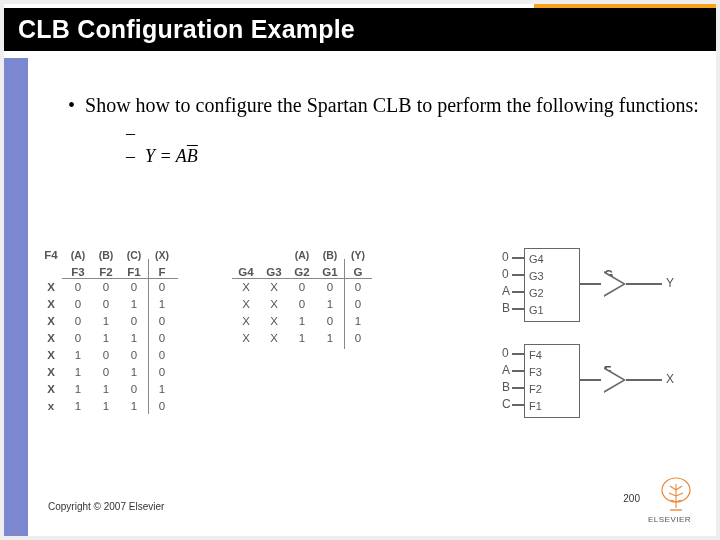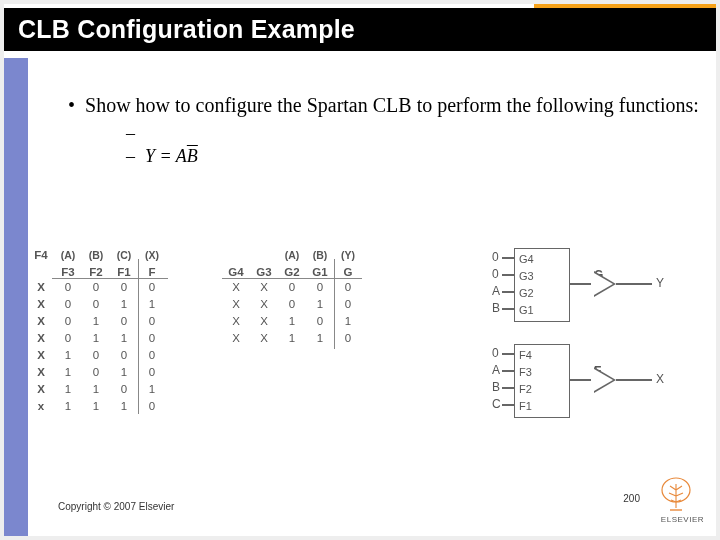--- a/index.html
+++ b/index.html
@@ -10,44 +10,44 @@
   .title-bar{position:absolute;left:0;top:4px;right:0;height:43px;background:#000;display:flex;align-items:center}
   .title-bar h1{margin:0 0 0 14px;color:#fff;font-size:25px;font-weight:900;letter-spacing:.2px;font-family:Arial,"Arial Black",sans-serif}
   .content{position:absolute;left:32px;top:80px;right:16px}
   .bullet{display:flex;margin:8px 0 2px 32px;font-family:"Times New Roman",serif;font-size:20px;line-height:1.35}
   .bullet .dot{margin-right:10px;font-size:20px}
   .subbullets{margin:4px 0 0 90px;font-family:"Times New Roman",serif;font-size:18px;font-style:italic}
   .subbullets .sb{display:flex;margin:2px 0}
   .subbullets .dash{margin-right:10px;font-style:normal}
   .eq{font-style:italic;white-space:nowrap}
   .ov{text-decoration:overline}
-  .diagram{position:absolute;left:22px;top:240px;width:680px;height:200px}
+  .diagram{position:absolute;left:32px;top:240px;width:680px;height:200px}
   .tt{font-family:Arial,sans-serif;font-size:11.5px;color:#555}
   
   .tbl{position:absolute;top:0}
   .tbl .hdr{display:flex;height:17px;align-items:flex-end}
   .tbl .hdr span{display:inline-block;text-align:center}
   .tbl .hdr .paren{font-weight:700;font-size:10.5px}
   .tbl .row{display:flex;height:17px;align-items:center}
   .tbl .row span{display:inline-block;text-align:center}
   .tbl .col{width:28px}
   .tbl .ocol{width:28px}
   .tbl .lbl{width:26px;text-align:left;font-weight:700}
   .vline{position:absolute;width:1px;background:#888;top:15px;height:155px}
   .hline{position:absolute;height:1px;background:#888}
   
   .lut{position:absolute;border:1.5px solid #666;top:0;width:54px;height:72px}
   .lut .pin{position:absolute;left:-8px;font-size:11px;color:#555;right:auto}
   .wire{position:absolute;background:#666;height:1.5px}
   .tri{position:absolute;width:0;height:0;border-top:13px solid transparent;border-bottom:13px solid transparent;border-left:22px solid #666}
   .tri::after{content:"";position:absolute;left:-22px;top:-11px;width:0;height:0;border-top:11px solid transparent;border-bottom:11px solid transparent;border-left:19px solid #fff}
   .siglbl{position:absolute;font-size:12px;color:#555}
-  .copyright{position:absolute;left:54px;bottom:24px;font-size:10px;color:#333}
+  .copyright{position:absolute;left:44px;bottom:24px;font-size:10px;color:#333}
   .pagenum{position:absolute;right:76px;bottom:32px;font-size:10px;color:#333}
-  .elsevier{position:absolute;right:12px;bottom:12px;width:56px;text-align:right}
+  .elsevier{position:absolute;right:12px;bottom:12px;width:56px;text-align:left}
   .elsevier svg{display:block;margin:0 auto 1px}
   .elsevier .brand{font-size:8px;letter-spacing:.5px;color:#555}
 </style>
 </head>
 <body>
 
 <div class="slide">
   <div class="orange-block"></div>
   <div class="title-bar">
     <h1>CLB Configuration Example</h1>

